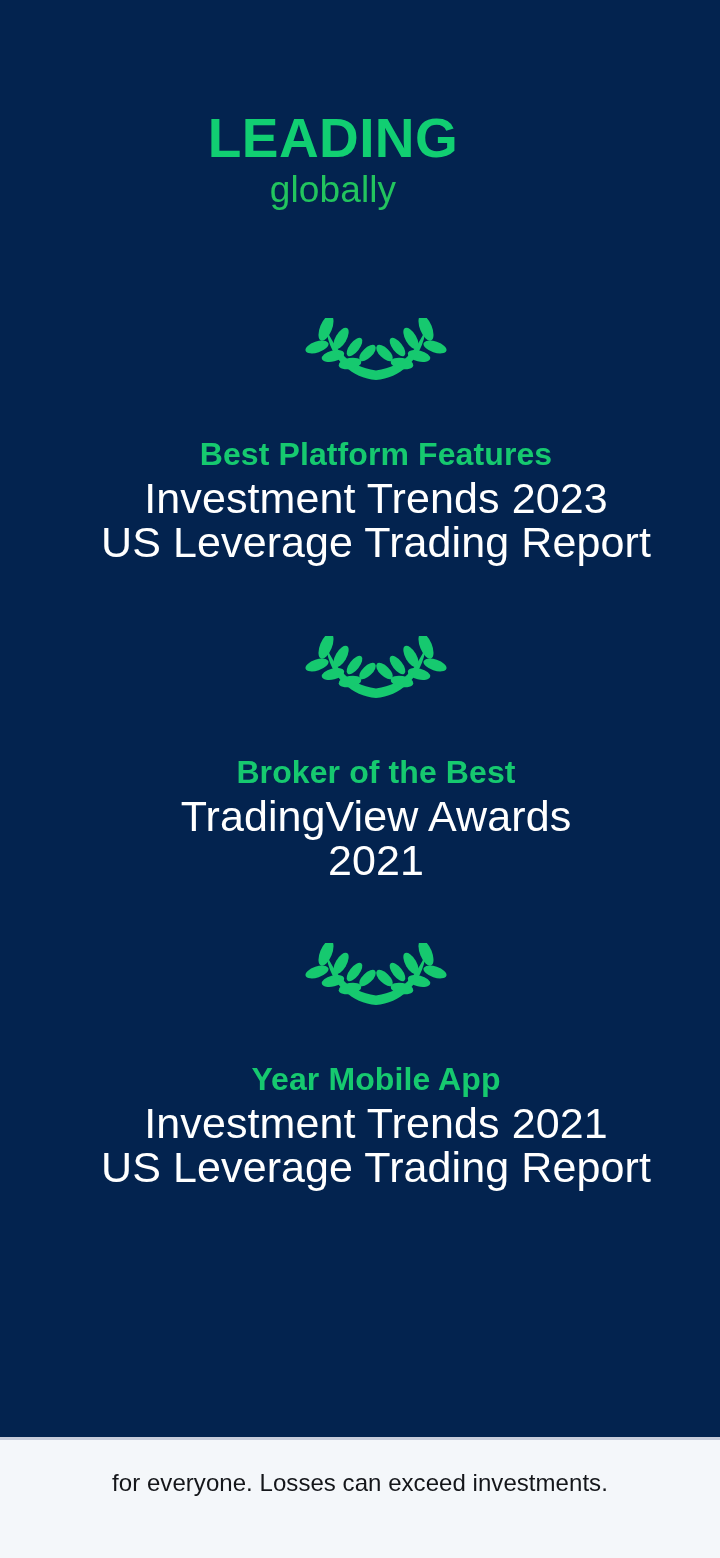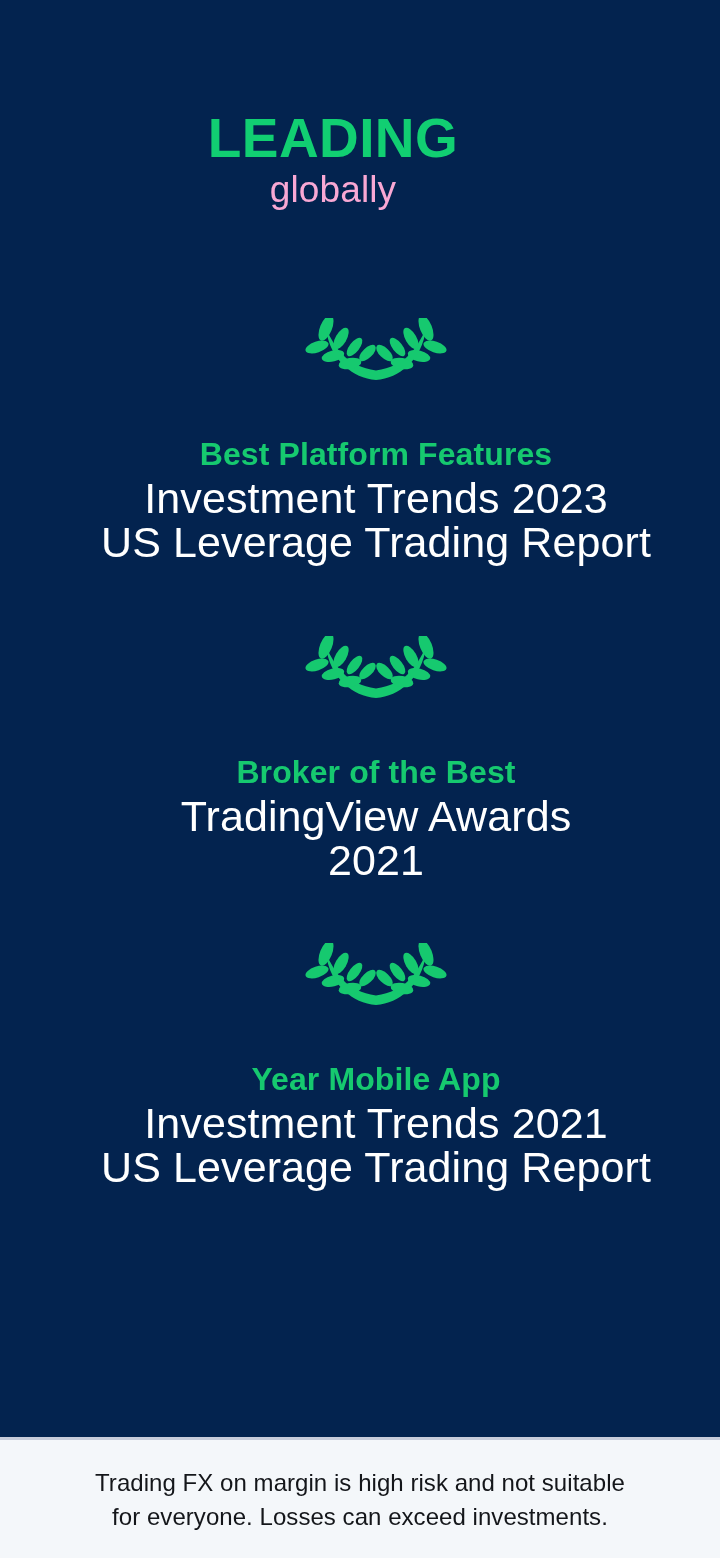--- a/index.html
+++ b/index.html
@@ -57,21 +57,21 @@
     color: #11cf72;
     font-size: 55px;
     line-height: 60px;
     font-weight: 800;
     letter-spacing: 0.4px;
     margin: 0;
   }
 
   .headline-sub {
     display: block;
-    color: #f9a8d4;
+    color: #22c55e;
     font-size: 37px;
     line-height: 43px;
     font-weight: 400;
     letter-spacing: 0.1px;
     margin: 0;
   }
   .headline-sub-line {
     display: block;
   }
 
@@ -265,18 +265,17 @@
         </span>
       </div>
 
     </div>
   </section>
 
   <div class="hero-divider"></div>
 
   <footer class="disclaimer">
     <span class="disclaimer-text">
-      <span class="disclaimer-line">Trading FX on margin is high risk and not suitable</span>
       <span class="disclaimer-line">for everyone. Losses can exceed investments.</span>
     </span>
   </footer>
 
 </div>
 
 </body></html>

